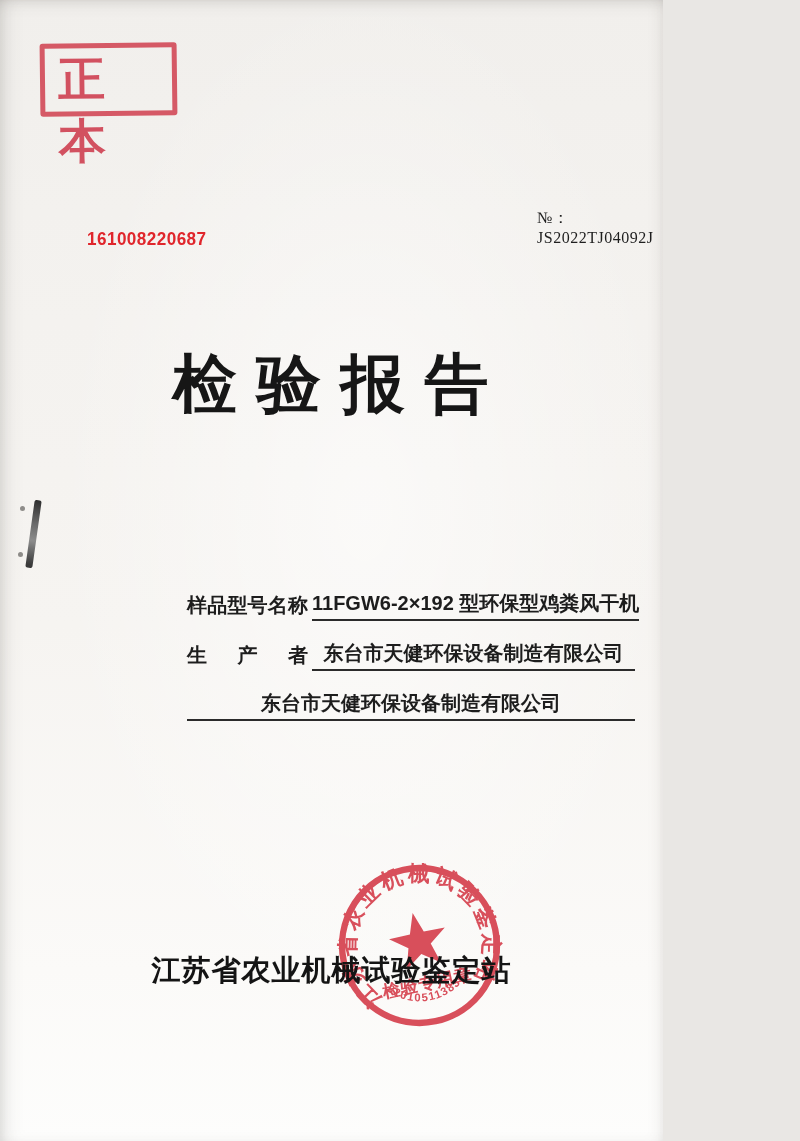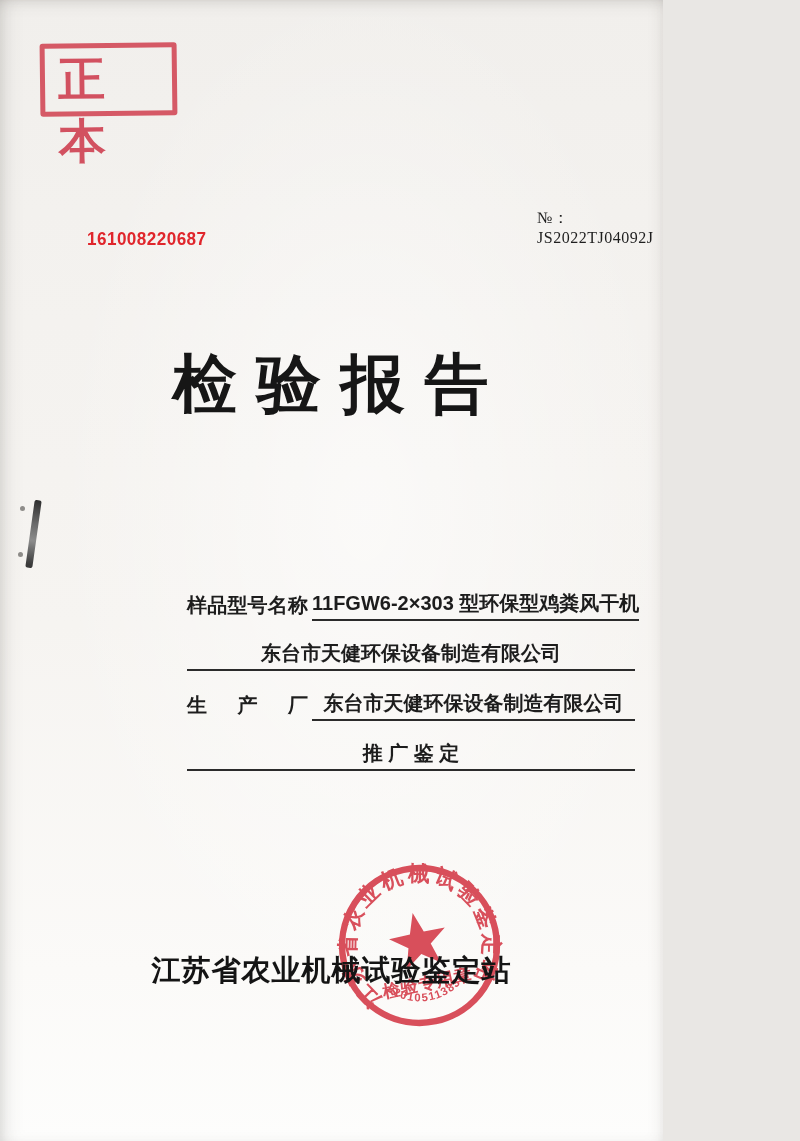--- a/index.html
+++ b/index.html
@@ -123,31 +123,30 @@
     </svg>
   </div>
 
   <div class="artifact"></div>
   <div class="artifact-dot dot1"></div>
   <div class="artifact-dot dot2"></div>
 
   <div class="fields">
     <div class="field-row">
       <div class="field-label">样品型号名称</div>
-      <div class="field-value">11FGW6-2×303 型环保型鸡粪风干机</div>
+      <div class="field-value">11FGW6-2×192 型环保型鸡粪风干机</div>
+    </div>
+    <div class="field-row">
+      <div class="field-label">生产者</div>
+      <div class="field-value">东台市天健环保设备制造有限公司</div>
     </div>
     <div class="field-row">
       <div class="field-value">东台市天健环保设备制造有限公司</div>
     </div>
     <div class="field-row">
-      <div class="field-label">生产厂</div>
-      <div class="field-value">东台市天健环保设备制造有限公司</div>
-    </div>
-    <div class="field-row">
-      <div class="field-value">推 广 鉴 定</div>
     </div>
   </div>
 
   <div class="seal seal-bottom">
     <svg viewBox="0 0 200 200" width="215" height="215">
       <circle cx="100" cy="100" r="72" fill="none" stroke="currentColor" stroke-width="6"></circle>
       <path id="ringPathA" d="M 57.6 142.4 A 60 60 0 1 1 142.4 142.4" fill="none"></path>
       <text class="ring-text"><textPath href="#ringPathA" startOffset="2">江苏省农业机械试验鉴定站</textPath></text>
       <polygon points="100,69.2 106.6,88.1 126.5,88.4 110.6,100.4 116.3,119.6 100,108.2 83.7,119.6 89.4,100.4 73.5,88.4 93.4,88.1" fill="currentColor"></polygon>
       <text class="inner-text" x="100" y="141" text-anchor="middle">检验专用章</text>

